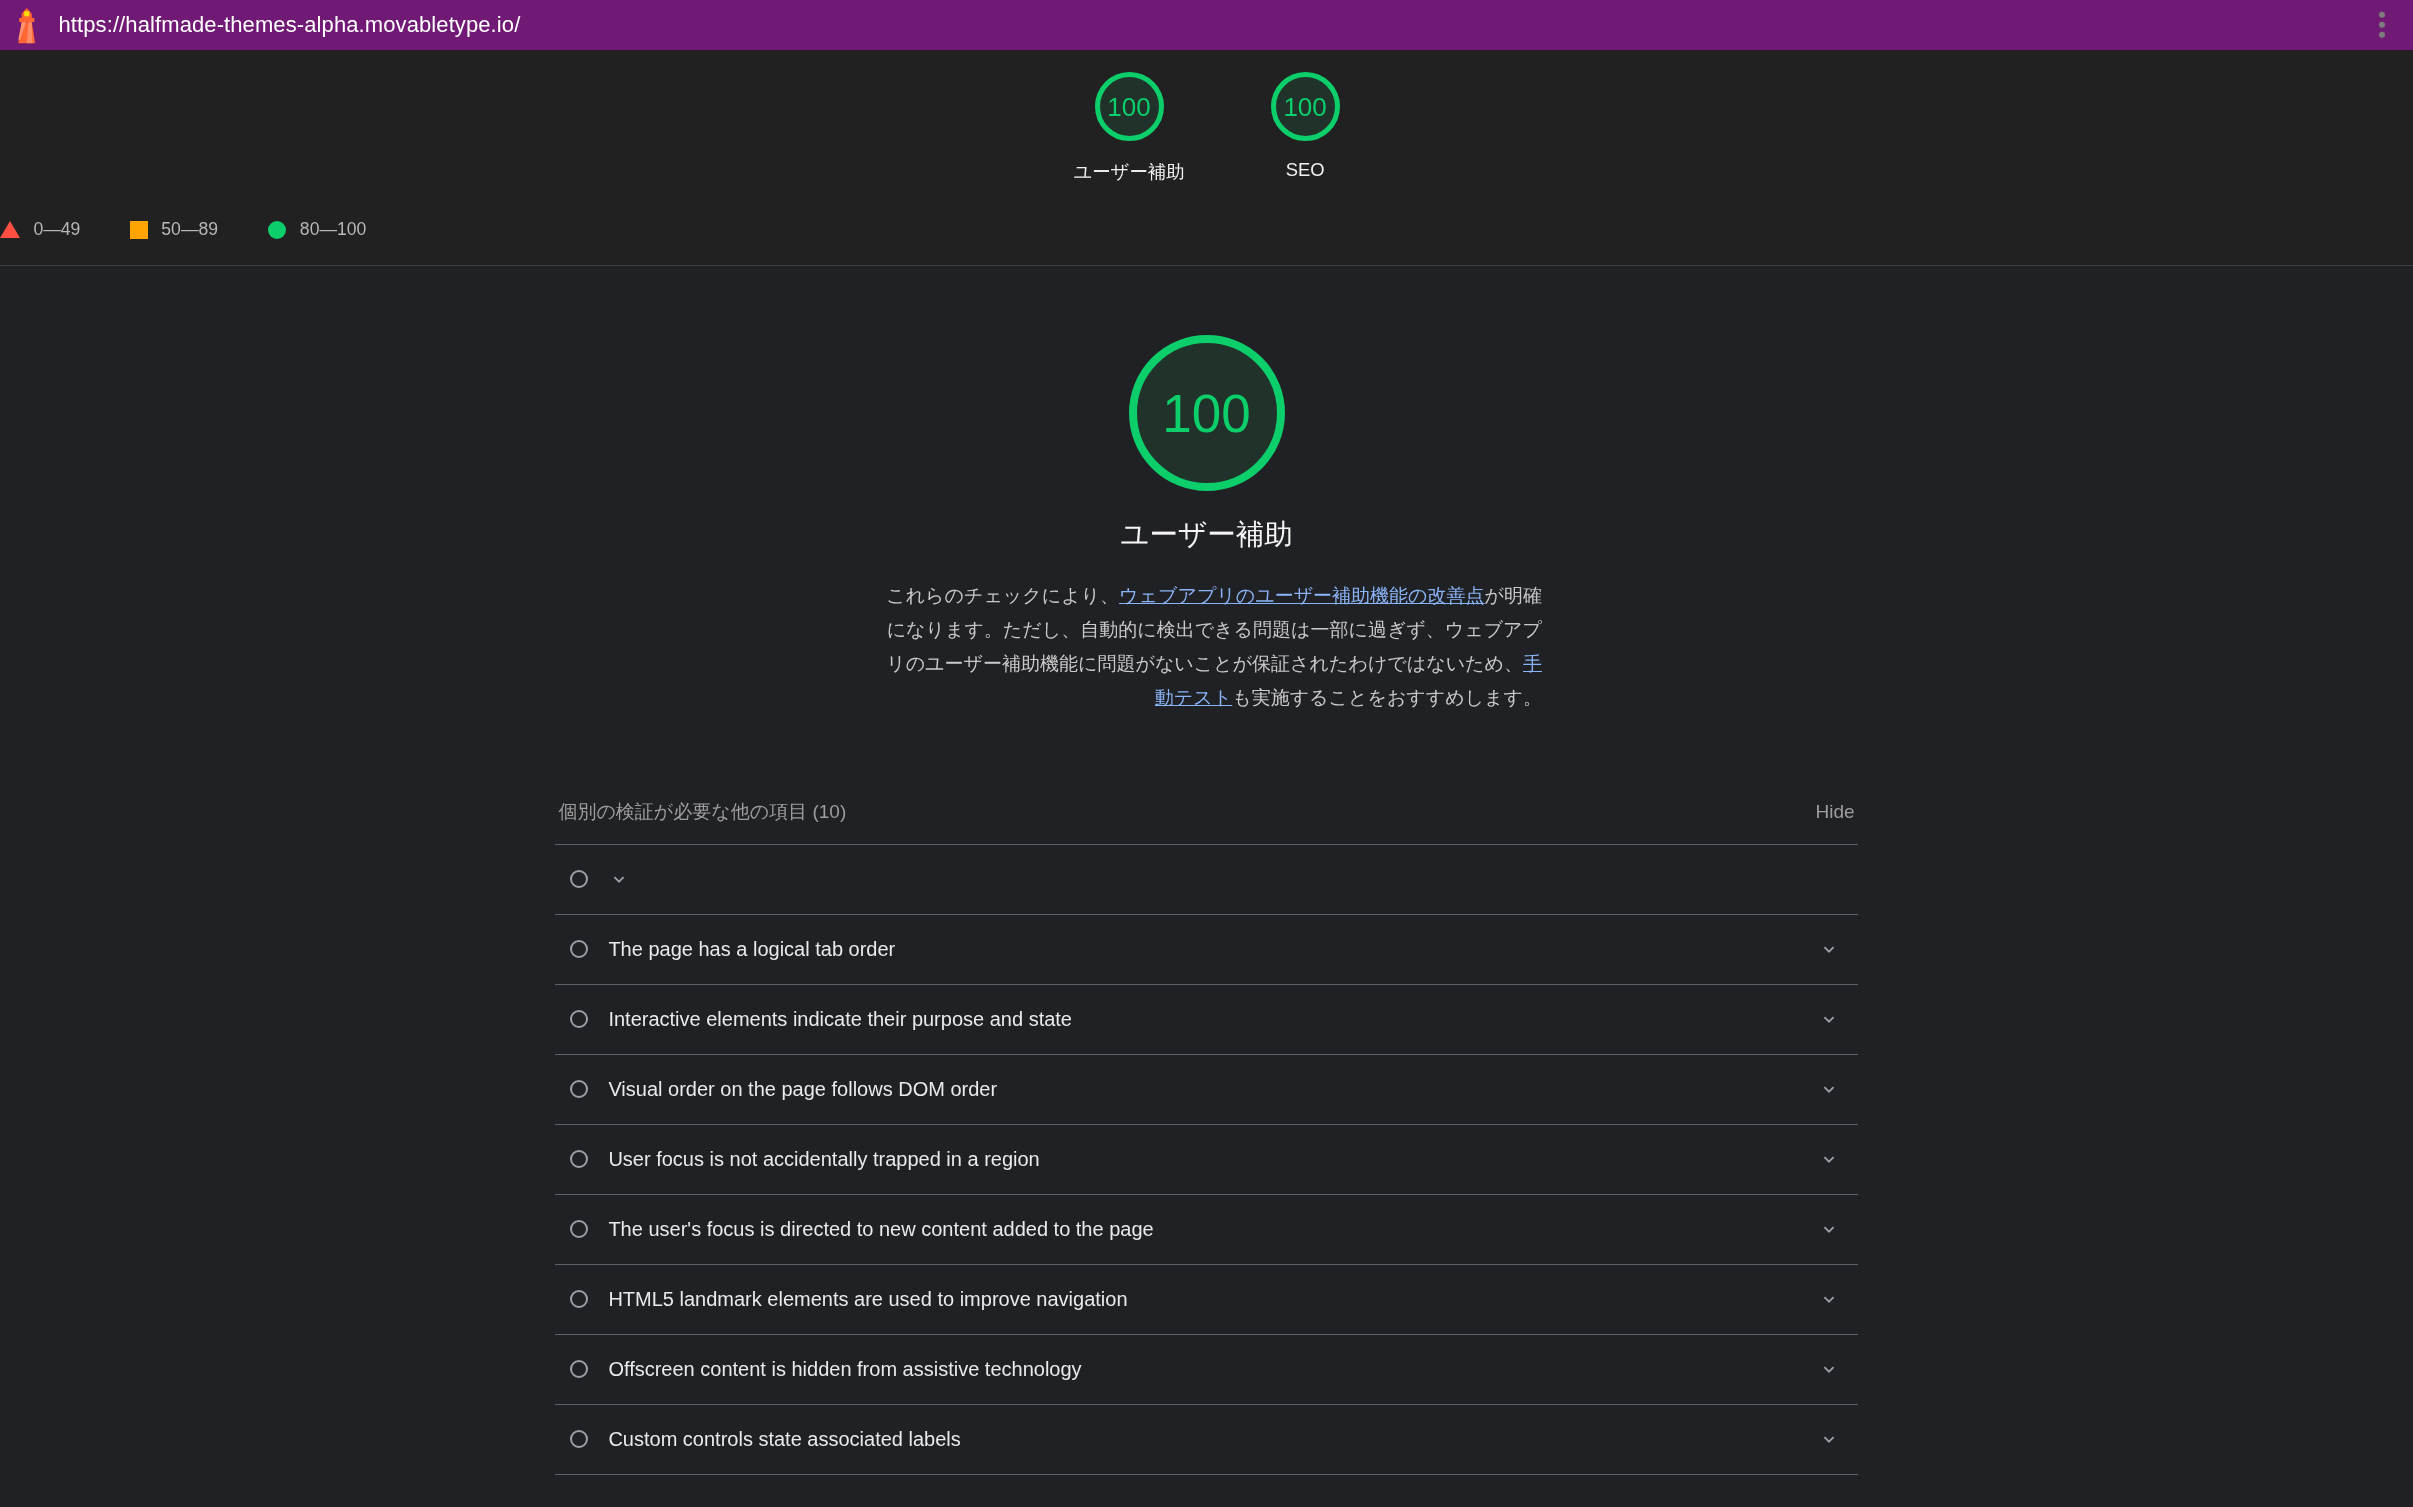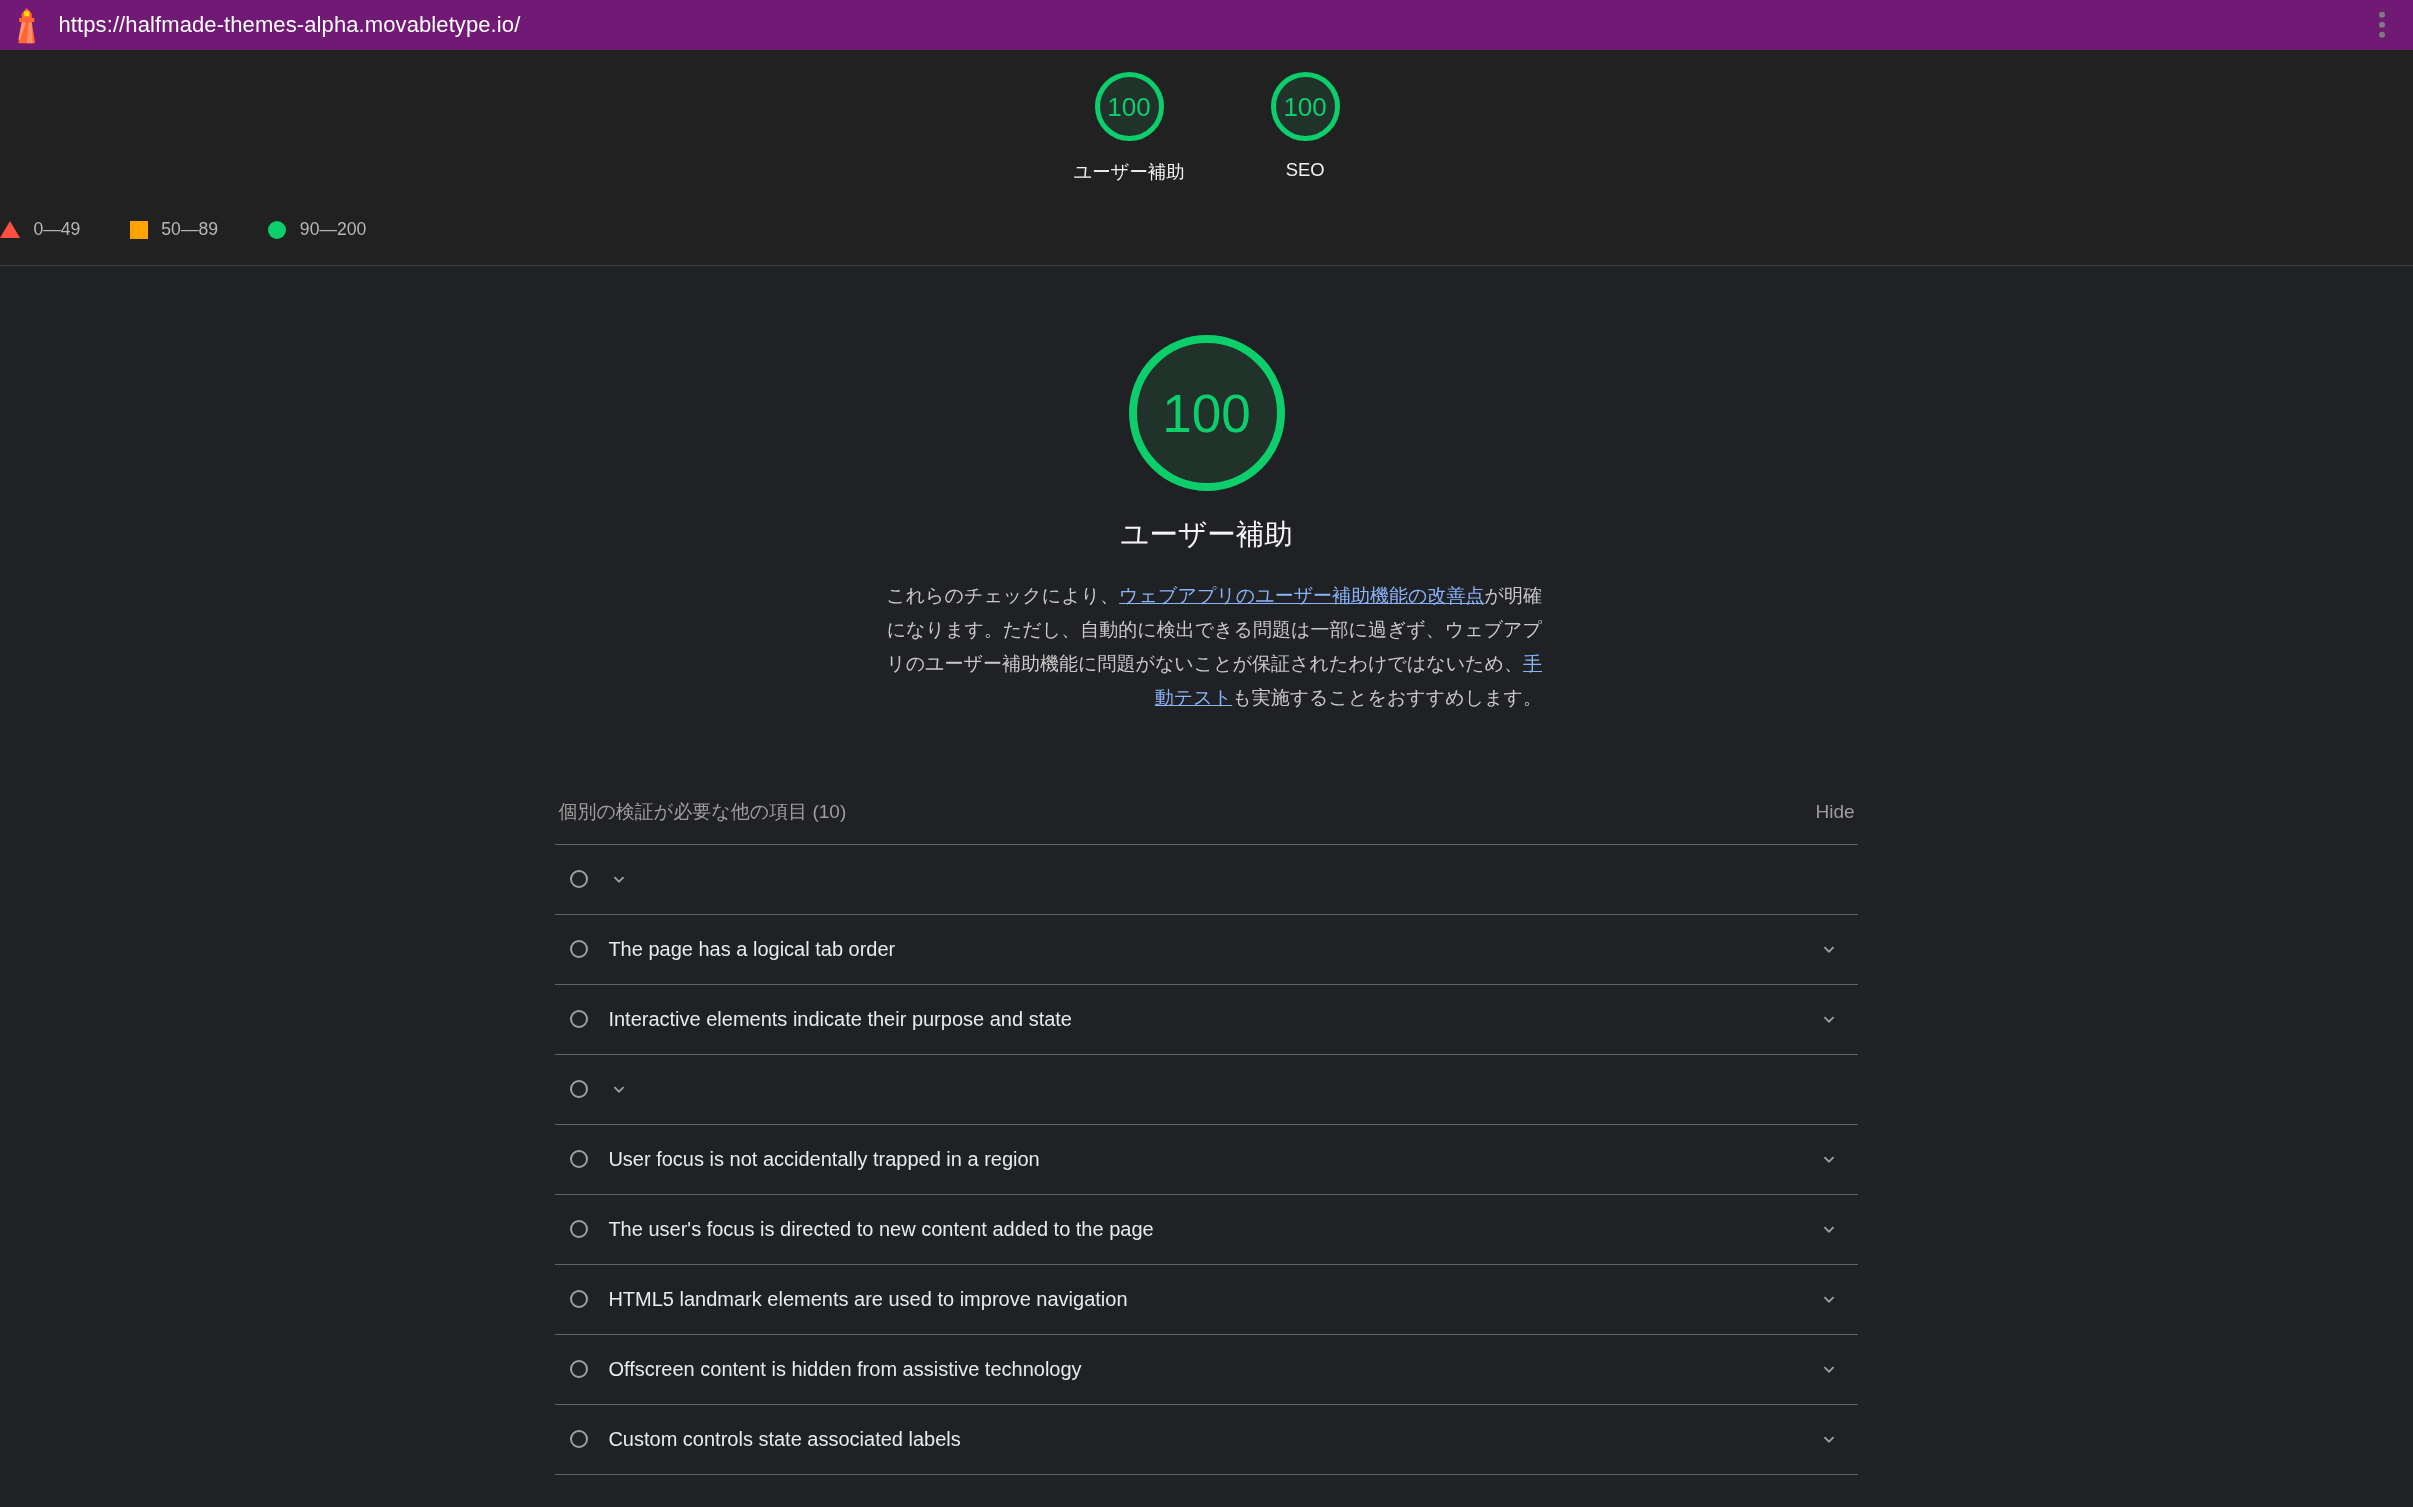--- a/index.html
+++ b/index.html
@@ -204,21 +204,21 @@
     <div class="legend-item">
       <span class="sw-tri"></span>
       <span class="legend-label">0—49</span>
     </div>
     <div class="legend-item">
       <span class="sw-sq"></span>
       <span class="legend-label">50—89</span>
     </div>
     <div class="legend-item">
       <span class="sw-cir"></span>
-      <span class="legend-label">90—200</span>
+      <span class="legend-label">80—100</span>
     </div>
   </div>
 
 </div>
 
 <div class="main">
 
   <div class="cat-head">
     <div class="ring-lg">100</div>
     <h1 class="cat-title">ユーザー補助</h1>
@@ -257,20 +257,21 @@
         <span class="audit-title">Interactive elements indicate their purpose and state</span>
         <span class="chev">
           <svg viewBox="0 0 24 24" width="22" height="22">
               <path d="M7 10l5 5 5-5" fill="none" stroke="#9aa0a6" stroke-width="2"></path>
             </svg>
         </span>
       </div>
 
       <div class="audit-row">
         <span class="audit-icon"></span>
+        <span class="audit-title">Visual order on the page follows DOM order</span>
         <span class="chev">
           <svg viewBox="0 0 24 24" width="22" height="22">
               <path d="M7 10l5 5 5-5" fill="none" stroke="#9aa0a6" stroke-width="2"></path>
             </svg>
         </span>
       </div>
 
       <div class="audit-row">
         <span class="audit-icon"></span>
         <span class="audit-title">User focus is not accidentally trapped in a region</span>

